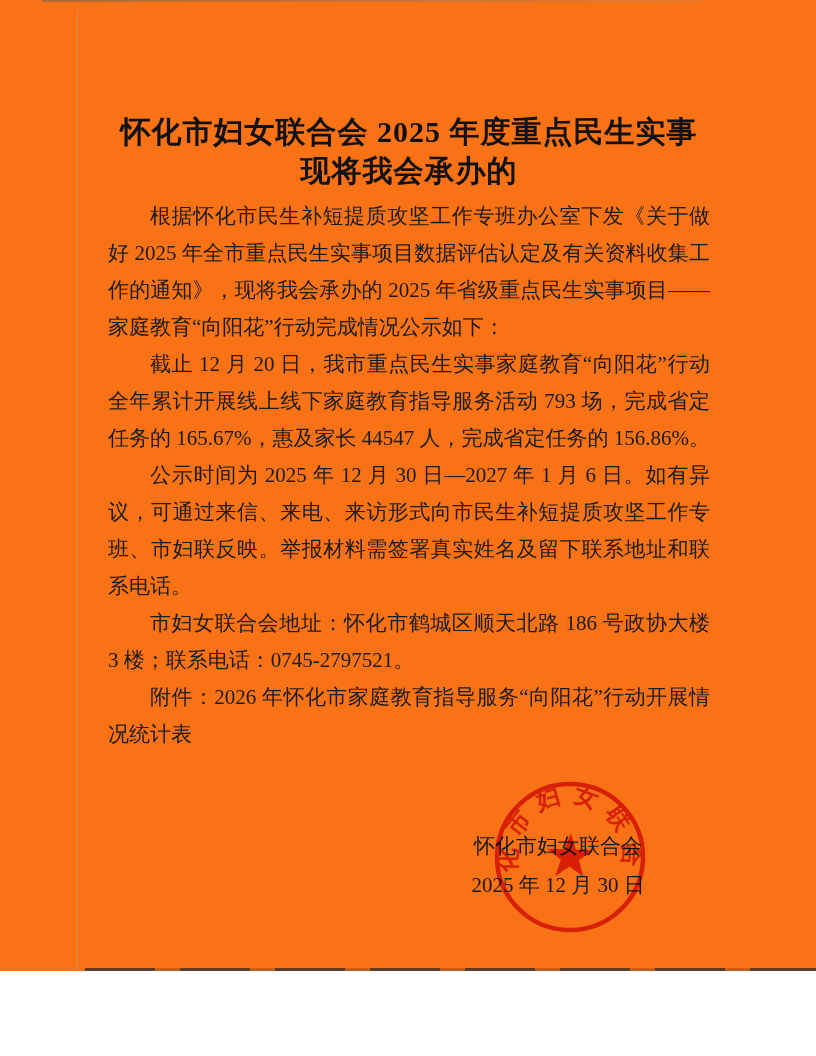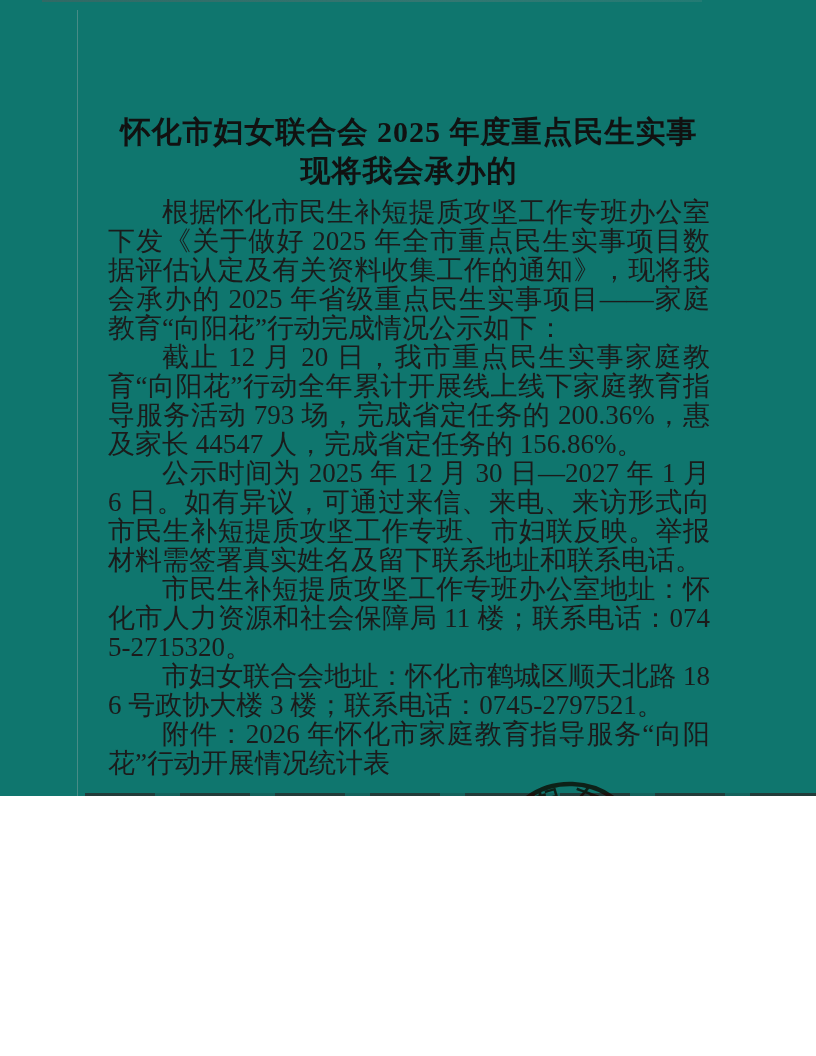--- a/index.html
+++ b/index.html
@@ -3,22 +3,22 @@
 <meta charset="utf-8">
 <style>
   html, body {
     margin: 0;
     padding: 0;
     background: #ffffff;
   }
   .page {
     position: relative;
     width: 816px;
-    height: 796px;
-    background: #0f766e;
+    height: 971px;
+    background: #f97316;
     overflow: hidden;
     font-family: "Liberation Serif", "DejaVu Serif", serif;
     color: #1b1b1b;
   }
   
   .scan-edge-top {
     position: absolute;
     top: 0; left: 42px;
     width: 660px; height: 2px;
     background: linear-gradient(to right, rgba(90,90,90,.45), rgba(120,120,120,.35) 60%, rgba(150,150,150,.15));
@@ -53,22 +53,22 @@
     line-height: 39px;
     letter-spacing: 1px;
     color: #111111;
   }
 
   .body-text {
     position: absolute;
     top: 198px;
     left: 108px;
     width: 602px;
-    font-size: 27px;
-    line-height: 29px;
+    font-size: 21px;
+    line-height: 37px;
     text-align: justify;
   }
   .body-text p {
     margin: 0;
     text-indent: 2em;
     word-break: break-all;
   }
 
   .signature {
     position: absolute;
@@ -106,23 +106,22 @@
   <div class="scan-edge-left"></div>
   <div class="scan-edge-right"></div>
 
   <h1 class="title">
     <span>怀化市妇女联合会 2025 年度重点民生实事</span><br>
     <span>现将我会承办的</span>
   </h1>
 
   <div class="body-text">
     <p>根据怀化市民生补短提质攻坚工作专班办公室下发《关于做好 2025 年全市重点民生实事项目数据评估认定及有关资料收集工作的通知》，现将我会承办的 2025 年省级重点民生实事项目——家庭教育“向阳花”行动完成情况公示如下：</p>
-    <p>截止 12 月 20 日，我市重点民生实事家庭教育“向阳花”行动全年累计开展线上线下家庭教育指导服务活动 793 场，完成省定任务的 200.36%，惠及家长 44547 人，完成省定任务的 156.86%。</p>
+    <p>截止 12 月 20 日，我市重点民生实事家庭教育“向阳花”行动全年累计开展线上线下家庭教育指导服务活动 793 场，完成省定任务的 165.67%，惠及家长 44547 人，完成省定任务的 156.86%。</p>
     <p>公示时间为 2025 年 12 月 30 日—2027 年 1 月 6 日。如有异议，可通过来信、来电、来访形式向市民生补短提质攻坚工作专班、市妇联反映。举报材料需签署真实姓名及留下联系地址和联系电话。</p>
-    <p>市民生补短提质攻坚工作专班办公室地址：怀化市人力资源和社会保障局 11 楼；联系电话：0745-2715320。</p>
     <p>市妇女联合会地址：怀化市鹤城区顺天北路 186 号政协大楼 3 楼；联系电话：0745-2797521。</p>
     <p>附件：2026 年怀化市家庭教育指导服务“向阳花”行动开展情况统计表</p>
   </div>
 
   <div class="signature">
     <div class="sig-org">怀化市妇女联合会</div>
     <div class="sig-date">2025 年 12 月 30 日</div>
   </div>
 
   <svg class="seal" viewBox="0 0 156 156" xmlns="http://www.w3.org/2000/svg">

